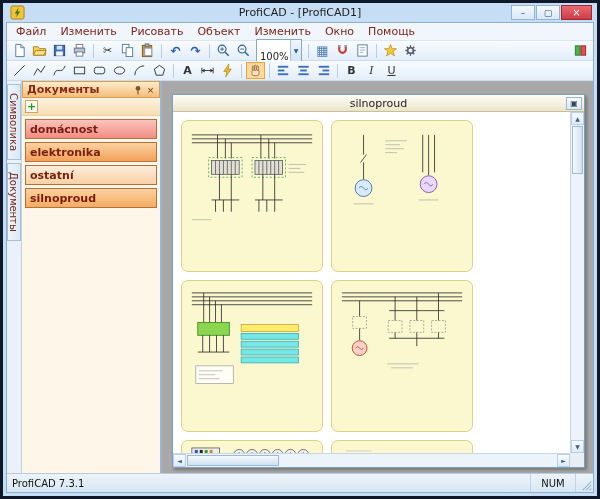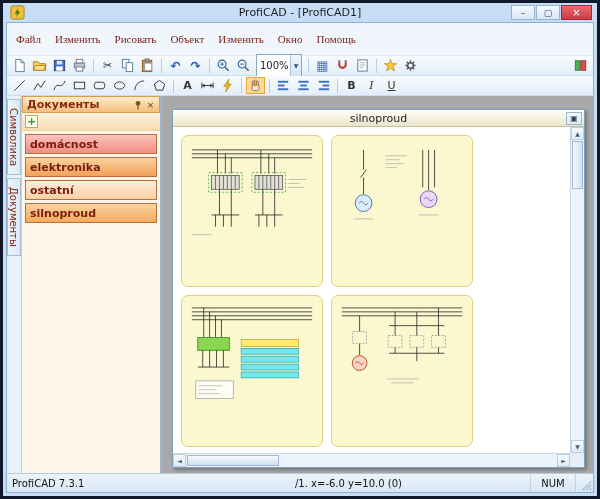--- a/index.html
+++ b/index.html
@@ -8,34 +8,34 @@
   .window{width:600px;height:499px;background:#c6def5;border:3px solid #0f172a;padding:0 3px 3px;display:flex;flex-direction:column;overflow:hidden;}
   
   .titlebar{height:19px;flex:0 0 auto;display:flex;align-items:center;position:relative;padding:0 2px;}
   .app-icon{width:15px;height:15px;margin-left:2px;z-index:1}
   .title{position:absolute;left:0;right:0;text-align:center;font-size:11px;color:#1d1d1d;}
   .caption{margin-left:auto;display:flex;gap:1px;z-index:1}
   .cap{width:24px;height:15px;display:flex;align-items:center;justify-content:center;font-size:9px;color:#2c4a66;background:linear-gradient(#f4f9fe,#d8e8f7);border:1px solid #96b4d2;}
   .cap.close{width:31px;background:linear-gradient(#ec6a6f,#ce3a45);border-color:#9c2a32;color:#fff;font-size:10px;}
   
   .inner{flex:1;display:flex;flex-direction:column;border:1px solid #8fafcc;background:#f0f6fc;min-height:0;}
-  .menubar{height:33px;flex:0 0 auto;display:flex;align-items:center;padding:0 2px;border-bottom:1px solid #dbe7f3;font-family:Liberation Serif, serif;}
+  .menubar{height:18px;flex:0 0 auto;display:flex;align-items:center;padding:0 2px;border-bottom:1px solid #dbe7f3;}
   .menu-item{padding:2px 7px;font-size:11px;color:#7c241a;}
   .toolbar{height:20px;flex:0 0 auto;display:flex;align-items:center;padding:0 3px;background:linear-gradient(#f8fbfe,#e3eef9);border-bottom:1px solid #ccdcec;gap:1px;}
   .tbi{width:19px;height:17px;display:flex;align-items:center;justify-content:center;border:1px solid transparent;font-size:11px;color:#333;}
   .tbi svg{display:block}
   .tbi.active{background:#fdd99b;border:1px solid #e8a33d;}
   .tbi.blue{color:#2a5cc0;font-weight:bold;font-size:12px;}
   .tbi.grid-glyph{color:#4a7ab8;font-size:13px;}
   .tbi.bold-glyph{font-weight:bold;font-size:11px}
   .tbi.italic-glyph{font-style:italic;font-family:"DejaVu Serif",serif;font-size:11px}
   .tbi.underline-glyph{text-decoration:underline;font-size:11px}
   .sep{width:1px;height:14px;background:#b9cde1;margin:0 3px;}
   .spacer{flex:1}
-  .zoom-combo{height:24px;min-width:46px;background:#fff;border:1px solid #88a8c8;display:flex;align-items:center;font-size:10px;color:#222;padding-left:3px;margin:0 2px;}
+  .zoom-combo{height:24px;min-width:46px;background:#fff;border:1px solid #88a8c8;display:flex;align-items:flex-end;font-size:10px;color:#222;padding-left:3px;margin:0 2px;}
   .zoom-combo .dd{margin-left:auto;width:11px;height:100%;background:linear-gradient(#eef5fc,#d3e4f4);border-left:1px solid #a8c0d8;display:flex;align-items:center;justify-content:center;font-size:6px;color:#35597c;}
   
   .main{flex:1;display:flex;min-height:0;}
   .tabstrip{width:15px;flex:0 0 auto;border-right:1px solid #bed2e4;background:#e9f1f9;display:flex;flex-direction:column;align-items:center;padding-top:3px;gap:3px;}
   .vtab{writing-mode:vertical-rl;font-size:10px;color:#7c241a;background:linear-gradient(90deg,#eef5fb,#d9e8f5);border:1px solid #a7c0d8;padding:8px 1px;width:14px;text-align:center;}
   .panel{width:140px;flex:0 0 auto;background:#fdf6e9;border-right:2px solid #9ab6d0;display:flex;flex-direction:column;}
   .panel-header{height:17px;flex:0 0 auto;display:flex;align-items:center;background:linear-gradient(#fdeccb,#f5bd7c);border:1px solid #d89c52;padding:0 2px 0 4px;}
   .panel-title{flex:1;font-size:11px;font-weight:bold;color:#8a2a10;}
   .pbtn{width:13px;height:13px;display:flex;align-items:center;justify-content:center;font-size:9px;color:#5a3a10;}
   .panel-toolbar{height:18px;flex:0 0 auto;display:flex;align-items:center;background:linear-gradient(#fdf4e0,#f8dcb2);border-bottom:1px solid #ecd2a2;padding:0 3px;}
@@ -498,21 +498,20 @@
             </div>
 
             <div class="corner"></div>
           </div>
         </div>
       </div>
     </div>
 
     <div class="statusbar">
       <span class="sb-version">ProfiCAD 7.3.1</span>
-      <span class="sb-coords">/1. x=-6.0 y=10.0 (0)</span>
       <span class="spacer"></span>
       <span class="sb-num">NUM</span>
       <span class="sb-grip">
         <svg width="14" height="14" viewBox="0 0 16 16">
             <path d="M14 4 L4 14 M14 8 L8 14 M14 12 L12 14" stroke="#8fa8bd" stroke-width="1.2" fill="none"></path>
           </svg>
       </span>
     </div>
 
   </div>

